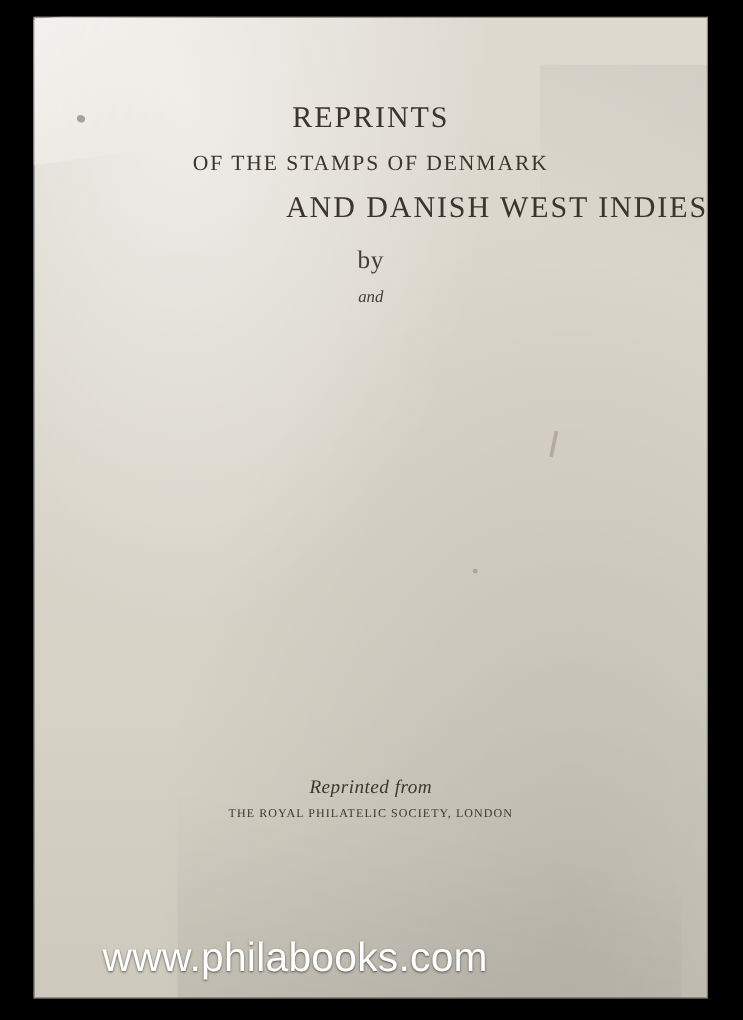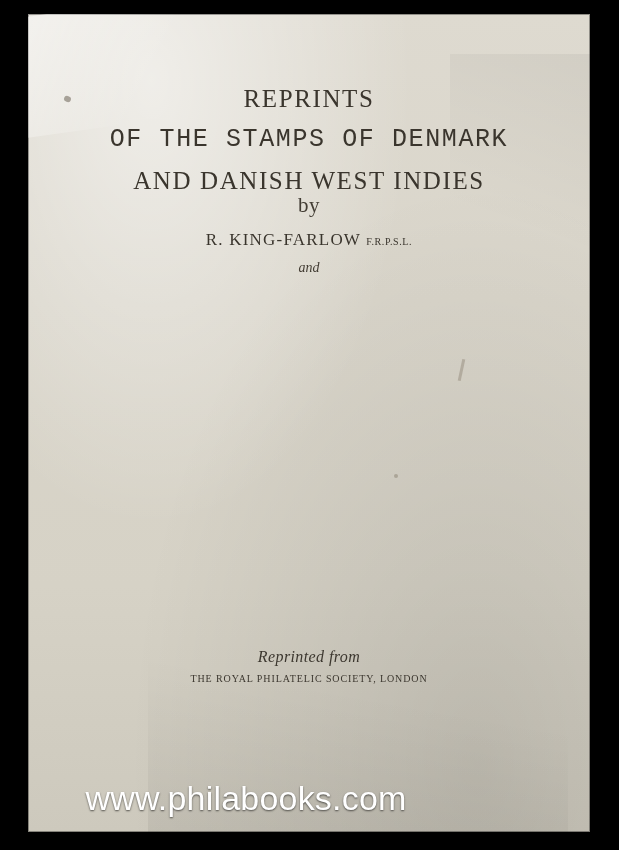--- a/index.html
+++ b/index.html
@@ -80,26 +80,27 @@
     letter-spacing: 1.6px;
     line-height: 1.0;
     text-transform: uppercase;
     color: #3a352d;
   }
   #title-line-1 {
     font-size: 25px;
     margin-bottom: 16px;
   }
   #title-line-2 {
-    font-size: 25px;
+    font-size: 18px;
     margin-bottom: 16px;
-    font-family: Liberation Mono, monospace;
   }
   #title-line-3 {
     font-size: 25px;
+    margin-bottom: 18px;
+    text-align: right;
   }
   .by-word {
     font-size: 21px;
     font-style: normal;
     letter-spacing: 0.5px;
     color: #433d34;
     margin-bottom: 12px;
   }
   .author-line {
     font-size: 17px;
@@ -174,23 +175,20 @@
     <div class="blemish" id="spot-2"></div>
     <div class="blemish" id="spot-3"></div>
 
     <div id="title-block">
       <div class="title-line" id="title-line-1">REPRINTS</div>
       <div class="title-line" id="title-line-2">OF THE STAMPS OF DENMARK</div>
       <div class="title-line" id="title-line-3">AND DANISH WEST INDIES</div>
 
       <div class="by-word">by</div>
 
-      <div class="author-line">
-        <span>R. KING-FARLOW</span><span class="author-suffix">F.R.P.S.L.</span>
-      </div>
 
       <div class="and-word">and</div>
 
     </div>
 
     <div id="imprint-block">
       <div id="imprint-reprinted">Reprinted from</div>
       <div id="imprint-society">THE ROYAL PHILATELIC SOCIETY, LONDON</div>
     </div>
 

